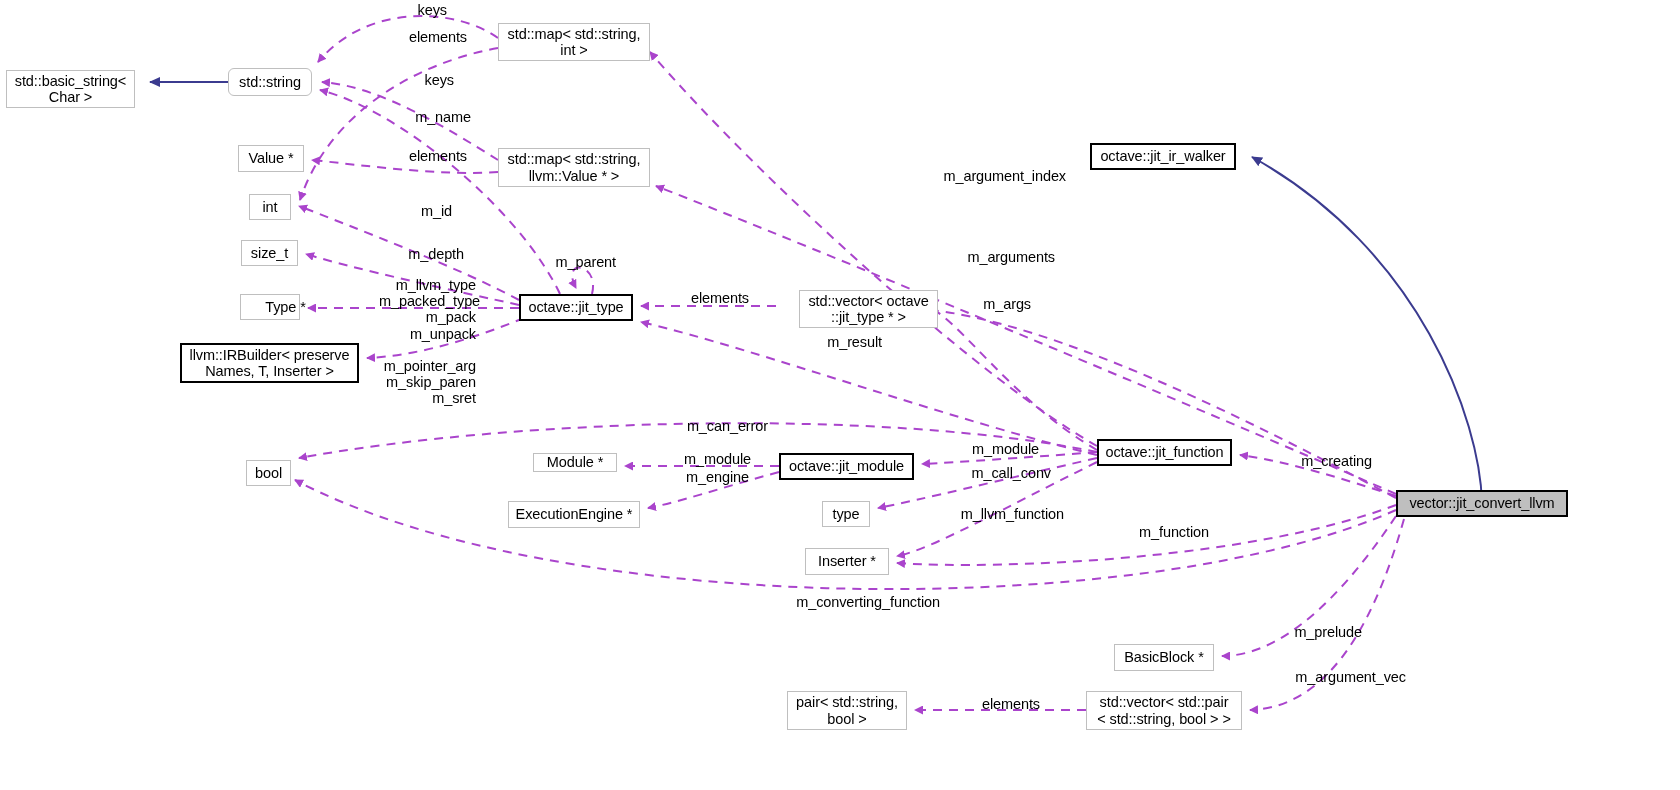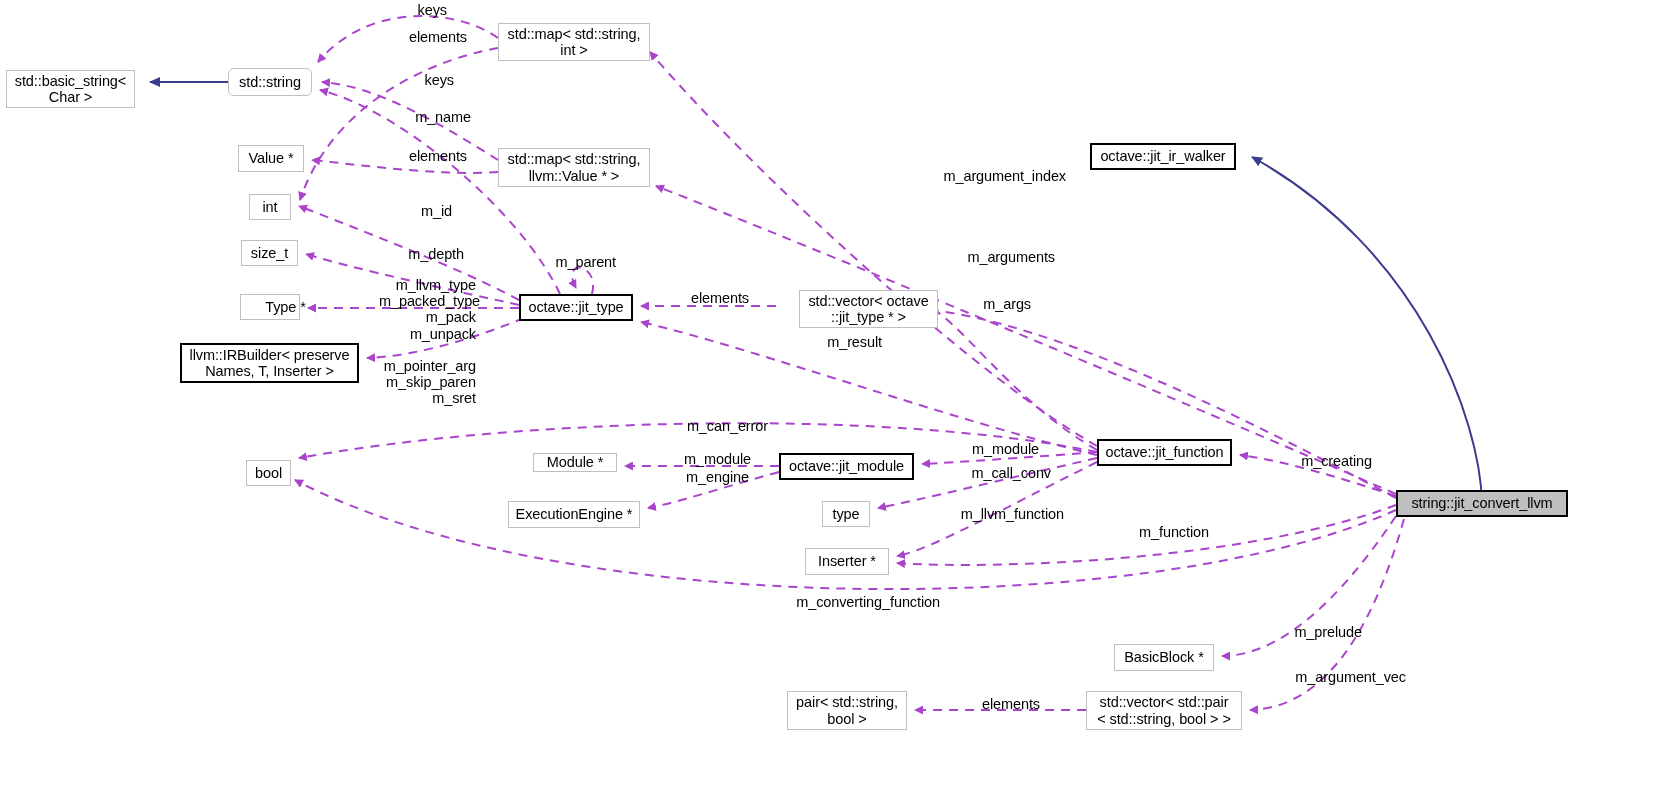--- a/index.html
+++ b/index.html
@@ -155,21 +155,21 @@
       <div class="node strong" style="left: 180px; top: 343px; width: 179px; height: 40px;">llvm::IRBuilder&lt; preserve
 Names, T, Inserter &gt;</div>
       <div class="node strong" style="left: 1090px; top: 143px; width: 146px; height: 27px;">octave::jit_ir_walker</div>
       <div class="node" style="left: 246px; top: 460px; width: 45px; height: 26px;">bool</div>
       <div class="node" style="left: 533px; top: 453px; width: 84px; height: 19px;">Module *</div>
       <div class="node strong" style="left: 779px; top: 453px; width: 135px; height: 27px;">octave::jit_module</div>
       <div class="node strong" style="left: 1097px; top: 439px; width: 135px; height: 27px;">octave::jit_function</div>
       <div class="node" style="left: 508px; top: 501px; width: 132px; height: 27px;">ExecutionEngine *</div>
       <div class="node" style="left: 822px; top: 501px; width: 48px; height: 26px;">type</div>
       <div class="node" style="left: 805px; top: 548px; width: 84px; height: 27px;">Inserter *</div>
-      <div class="node focus" style="left: 1396px; top: 490px; width: 172px; height: 27px;">string::jit_convert_llvm</div>
+      <div class="node focus" style="left: 1396px; top: 490px; width: 172px; height: 27px;">vector::jit_convert_llvm</div>
       <div class="node" style="left: 1114px; top: 644px; width: 100px; height: 27px;">BasicBlock *</div>
       <div class="node" style="left: 787px; top: 691px; width: 120px; height: 39px;">pair&lt; std::string,
 bool &gt;</div>
       <div class="node" style="left: 1086px; top: 691px; width: 156px; height: 39px;">std::vector&lt; std::pair
 &lt; std::string, bool &gt; &gt;</div>
     </div>
   <div id="labels">
       <div class="edge-label" style="left: 399px; top: 2px; width: 48px;">keys</div>
       <div class="edge-label" style="left: 397px; top: 29px; width: 70px;">elements</div>
       <div class="edge-label" style="left: 406px; top: 72px; width: 48px;">keys</div>

